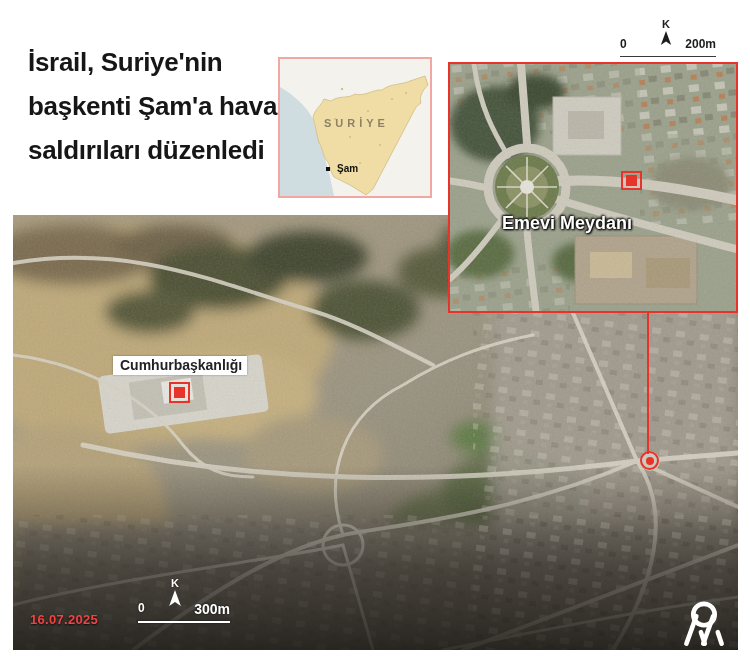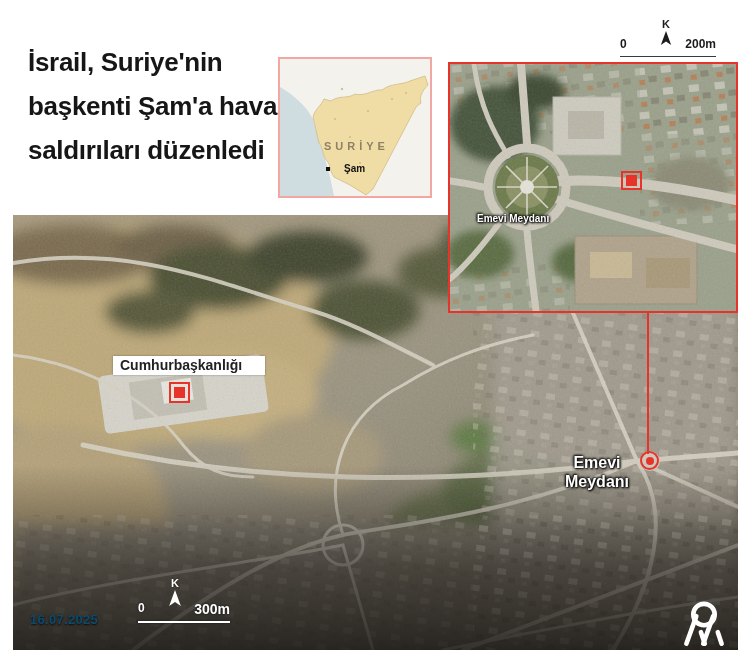--- a/index.html
+++ b/index.html
@@ -8,41 +8,41 @@
 
   
   .headline{position:absolute;left:28px;top:40px;width:270px;
             font-size:26px;line-height:44px;font-weight:700;color:#161616;letter-spacing:-0.3px;}
 
   
   .syria-box{position:absolute;left:278px;top:57px;width:150px;height:137px;
              border:2px solid #f2a7a3;background:#f4f2ed;}
   .syria-box svg{position:absolute;left:0;top:0;}
   .syria-country-label{position:absolute;left:44px;top:58px;font-size:11px;font-weight:700;
-                       letter-spacing:4px;color:#8d8266;margin-top:23px;}
-  .sam-label{position:absolute;left:46px;top:104px;display:flex;align-items:center;gap:14px;
+                       letter-spacing:4px;color:#8d8266;}
+  .sam-label{position:absolute;left:46px;top:104px;display:flex;align-items:center;gap:7px;
              font-size:10px;font-weight:700;color:#111;}
   .sam-square{width:4px;height:4px;background:#111;display:inline-block;}
 
   
   .main-map{position:absolute;left:13px;top:215px;width:725px;height:435px;overflow:hidden;}
   .main-map svg.sat{position:absolute;left:0;top:0;}
   .map-shade{position:absolute;left:0;bottom:0;width:100%;height:185px;
              background:linear-gradient(to bottom, rgba(15,12,9,0) 0%, rgba(15,12,9,0.55) 55%, rgba(15,12,9,0.8) 100%);}
 
   
   .detail-inset{position:absolute;left:448px;top:62px;width:286px;height:247px;
                 border:2px solid #e8332b;overflow:hidden;background:#9aa08a;}
   .detail-inset svg{position:absolute;left:0;top:0;}
 
   
   .maplabel{position:absolute;color:#ffffff;font-weight:700;white-space:nowrap;
             text-shadow:0 0 3px rgba(0,0,0,.9), 0 0 3px rgba(0,0,0,.9), 1px 1px 2px rgba(0,0,0,.95), -1px -1px 2px rgba(0,0,0,.7);}
   .boxedlabel{position:absolute;background:#ffffff;color:#222;font-weight:700;font-size:14px;
-              padding:1px 23px 2px 7px;white-space:nowrap;box-shadow:0 0 2px rgba(0,0,0,.35);}
+              padding:1px 5px 2px 7px;white-space:nowrap;box-shadow:0 0 2px rgba(0,0,0,.35);}
 
   
   .target-box{position:absolute;border:2px solid #e8332b;}
   .target-fill{position:absolute;background:#e8332b;}
   .circle-marker{position:absolute;width:15px;height:15px;border:2.5px solid #e8332b;border-radius:50%;}
   .circle-marker .dot{position:absolute;left:50%;top:50%;width:8px;height:8px;margin:-4px 0 0 -4px;
                       border-radius:50%;background:#e8332b;}
   .connector{position:absolute;width:2px;background:#e8332b;}
 
   
@@ -50,21 +50,21 @@
   .scalebar .k{position:absolute;font-size:11px;font-weight:700;}
   .scalebar .arrow{position:absolute;}
   .scalebar .zero{position:absolute;left:0;font-size:12px;font-weight:700;}
   .scalebar .dist{position:absolute;right:0;font-size:12px;font-weight:700;}
   .scalebar .line{position:absolute;left:0;bottom:0;width:100%;}
   .scale-dark{color:#1c1c1c;}
   .scale-dark .line{height:1.5px;background:#3a3a3a;}
   .scale-light{color:#ffffff;text-shadow:0 0 2px rgba(0,0,0,.8);}
   .scale-light .line{height:2px;background:#ffffff;box-shadow:0 0 2px rgba(0,0,0,.6);}
 
-  .date-label{position:absolute;left:30px;top:612px;color:#0c4a6e;font-size:13px;font-weight:700;
+  .date-label{position:absolute;left:30px;top:612px;color:#ef4444;font-size:13px;font-weight:700;
               letter-spacing:.3px;text-shadow:0 1px 2px rgba(0,0,0,.8);}
 
   .aa-logo{position:absolute;left:681px;top:599px;width:46px;height:48px;}
 </style>
 </head>
 <body>
 
 <div class="canvas">
 
   <div class="headline">İsrail, Suriye'nin başkenti Şam'a hava saldırıları düzenledi</div>
@@ -234,35 +234,31 @@
         <path d="M56,102 L98,144"></path>
           <path d="M98,102 L56,144"></path>
       </g>
       <circle cx="77" cy="123" r="7" fill="#e4e2d8"></circle>
       <rect width="286" height="247" filter="url(#grainI)" opacity="0.15"></rect>
     </svg>
   </div>
 
   <div class="target-box" style="left:621px;top:171px;width:17px;height:15px;"></div>
   <div class="target-fill" style="left:626px;top:175px;width:11px;height:11px;"></div>
-  <div class="maplabel" style="left:477px;top:213px;font-size:10px;">Emevi Meydanı</div>
+  <div class="maplabel" style="left:502px;top:213px;font-size:18px;">Emevi Meydanı</div>
 
   <div class="connector" style="left:647px;top:311px;height:143px;"></div>
   <div class="circle-marker" style="left:640px;top:451px;">
     <span class="dot"></span>
   </div>
 
   <div class="boxedlabel" style="left:113px;top:356px;">Cumhurbaşkanlığı</div>
   <div class="target-box" style="left:169px;top:382px;width:17px;height:17px;"></div>
   <div class="target-fill" style="left:174px;top:387px;width:11px;height:11px;"></div>
 
-  <div class="maplabel" style="left:552px;top:453px;width:90px;font-size:16px;line-height:19px;text-align:center;white-space:normal;">
-    <div>Emevi</div>
-    <div>Meydanı</div>
-  </div>
 
   <div class="date-label">16.07.2025</div>
 
   <div class="scalebar scale-light" style="left:138px;top:577px;width:92px;height:46px;">
     <span class="k" style="left:33px;top:0;">K</span>
     <span class="arrow" style="left:30px;top:13px;">
       <svg width="14" height="17" viewBox="0 0 12 16">
           <path d="M6 0 L11.5 15 L6 11.2 L0.5 15 Z" fill="#ffffff"></path>
         </svg>
     </span>

